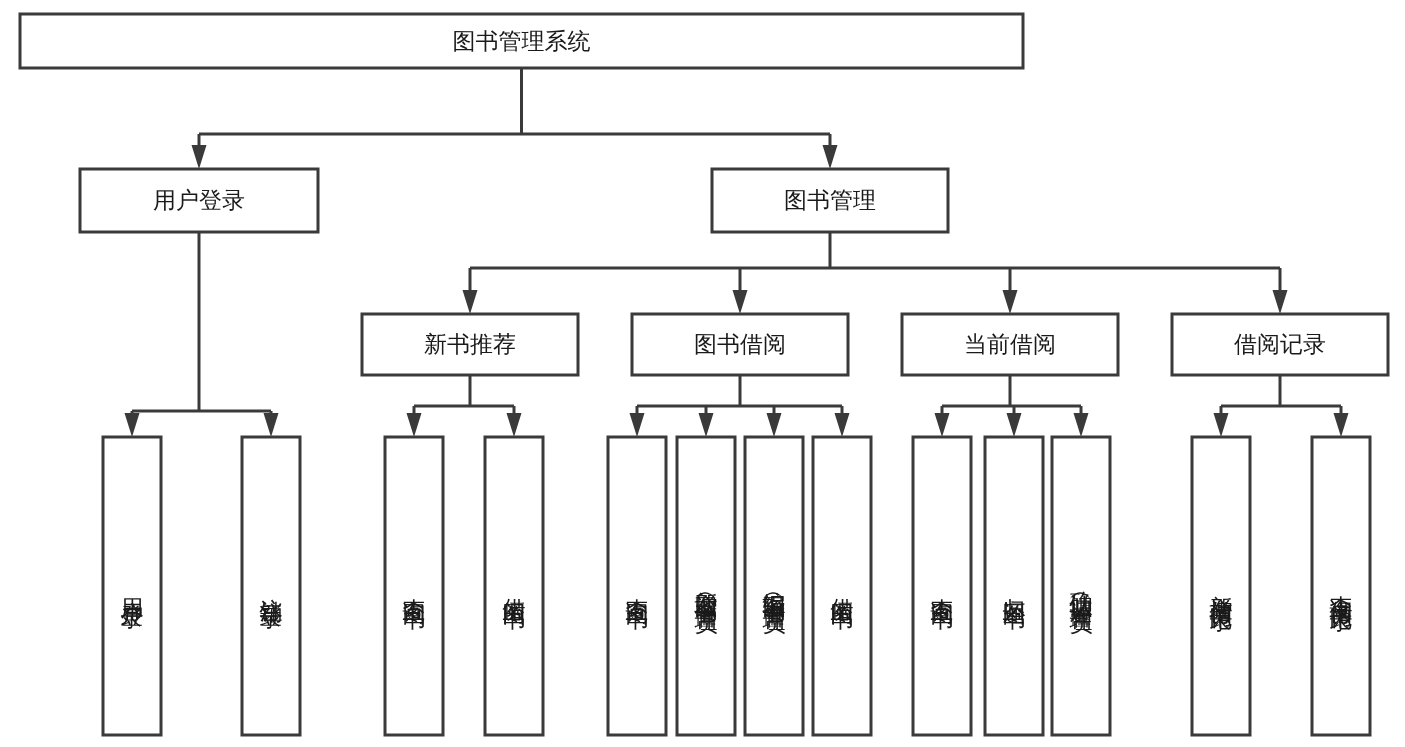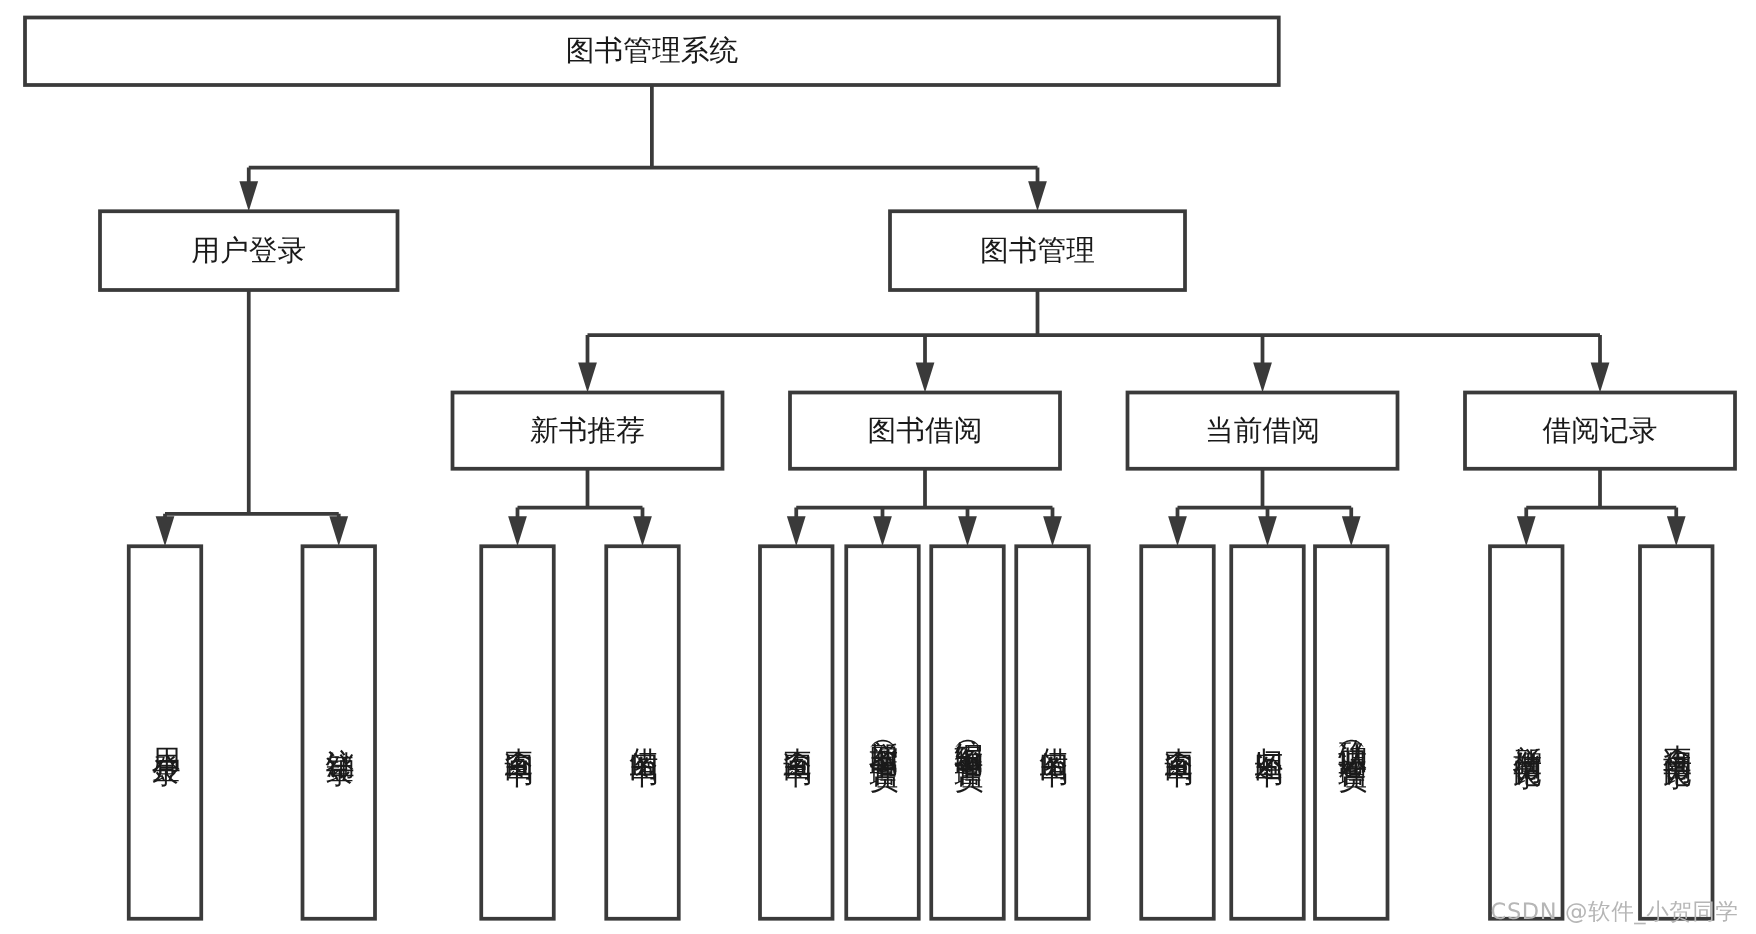--- a/index.html
+++ b/index.html
@@ -178,14 +178,13 @@
       <div class="node-label-v" style="left: 608px; top: 437px; width: 58px; height: 298px;">查询图书</div>
       <div class="node-label-v" style="left: 677px; top: 437px; width: 58px; height: 298px;">新增图书（管理员）</div>
       <div class="node-label-v" style="left: 745px; top: 437px; width: 58px; height: 298px;">编辑图书（管理员）</div>
       <div class="node-label-v" style="left: 813px; top: 437px; width: 58px; height: 298px;">借阅图书</div>
       <div class="node-label-v" style="left: 913px; top: 437px; width: 58px; height: 298px;">查询图书</div>
       <div class="node-label-v" style="left: 985px; top: 437px; width: 58px; height: 298px;">归还图书</div>
       <div class="node-label-v" style="left: 1052px; top: 437px; width: 58px; height: 298px;">确认归还（管理员）</div>
       <div class="node-label-v" style="left: 1192px; top: 437px; width: 58px; height: 298px;">新增借阅记录</div>
       <div class="node-label-v" style="left: 1312px; top: 437px; width: 58px; height: 298px;">查询借阅记录</div>
     </div>
-  <div class="watermark">CSDN @软件_小贺同学</div>
 </div>
 
 </body></html>

